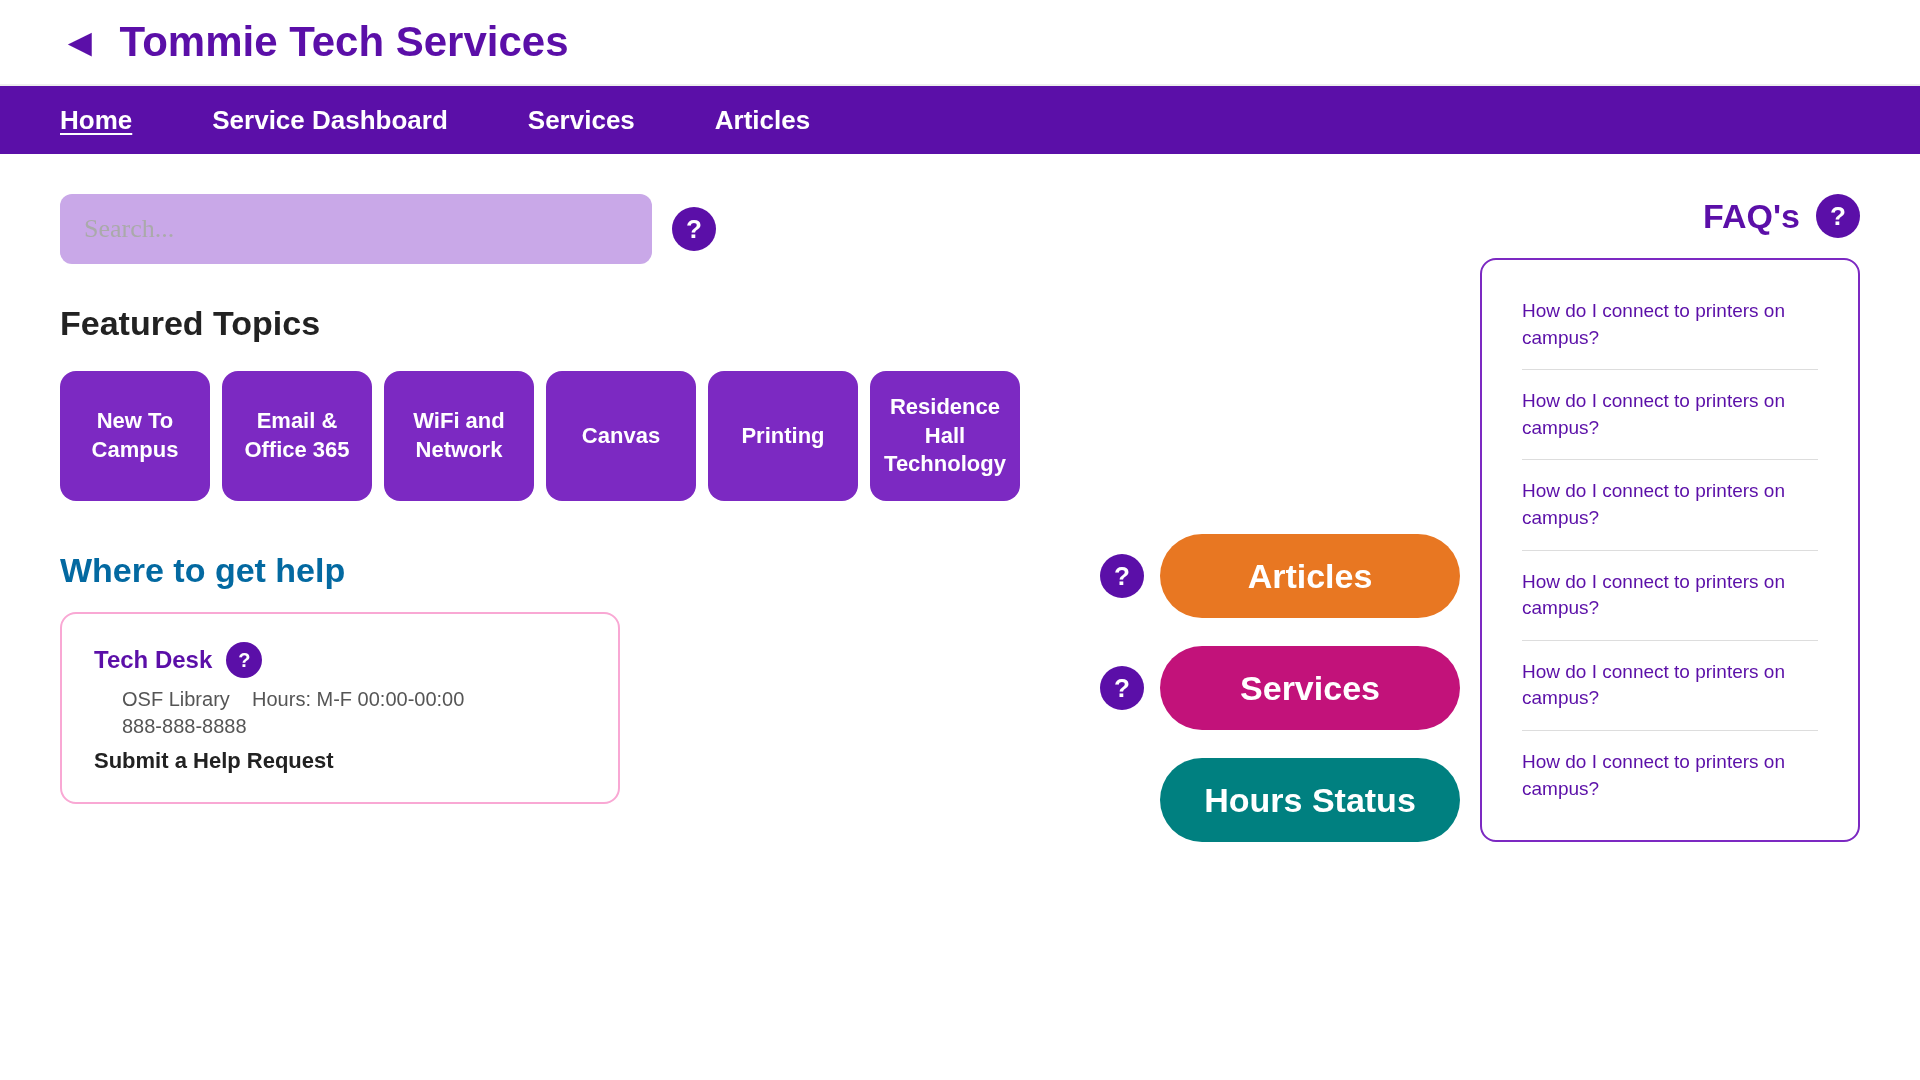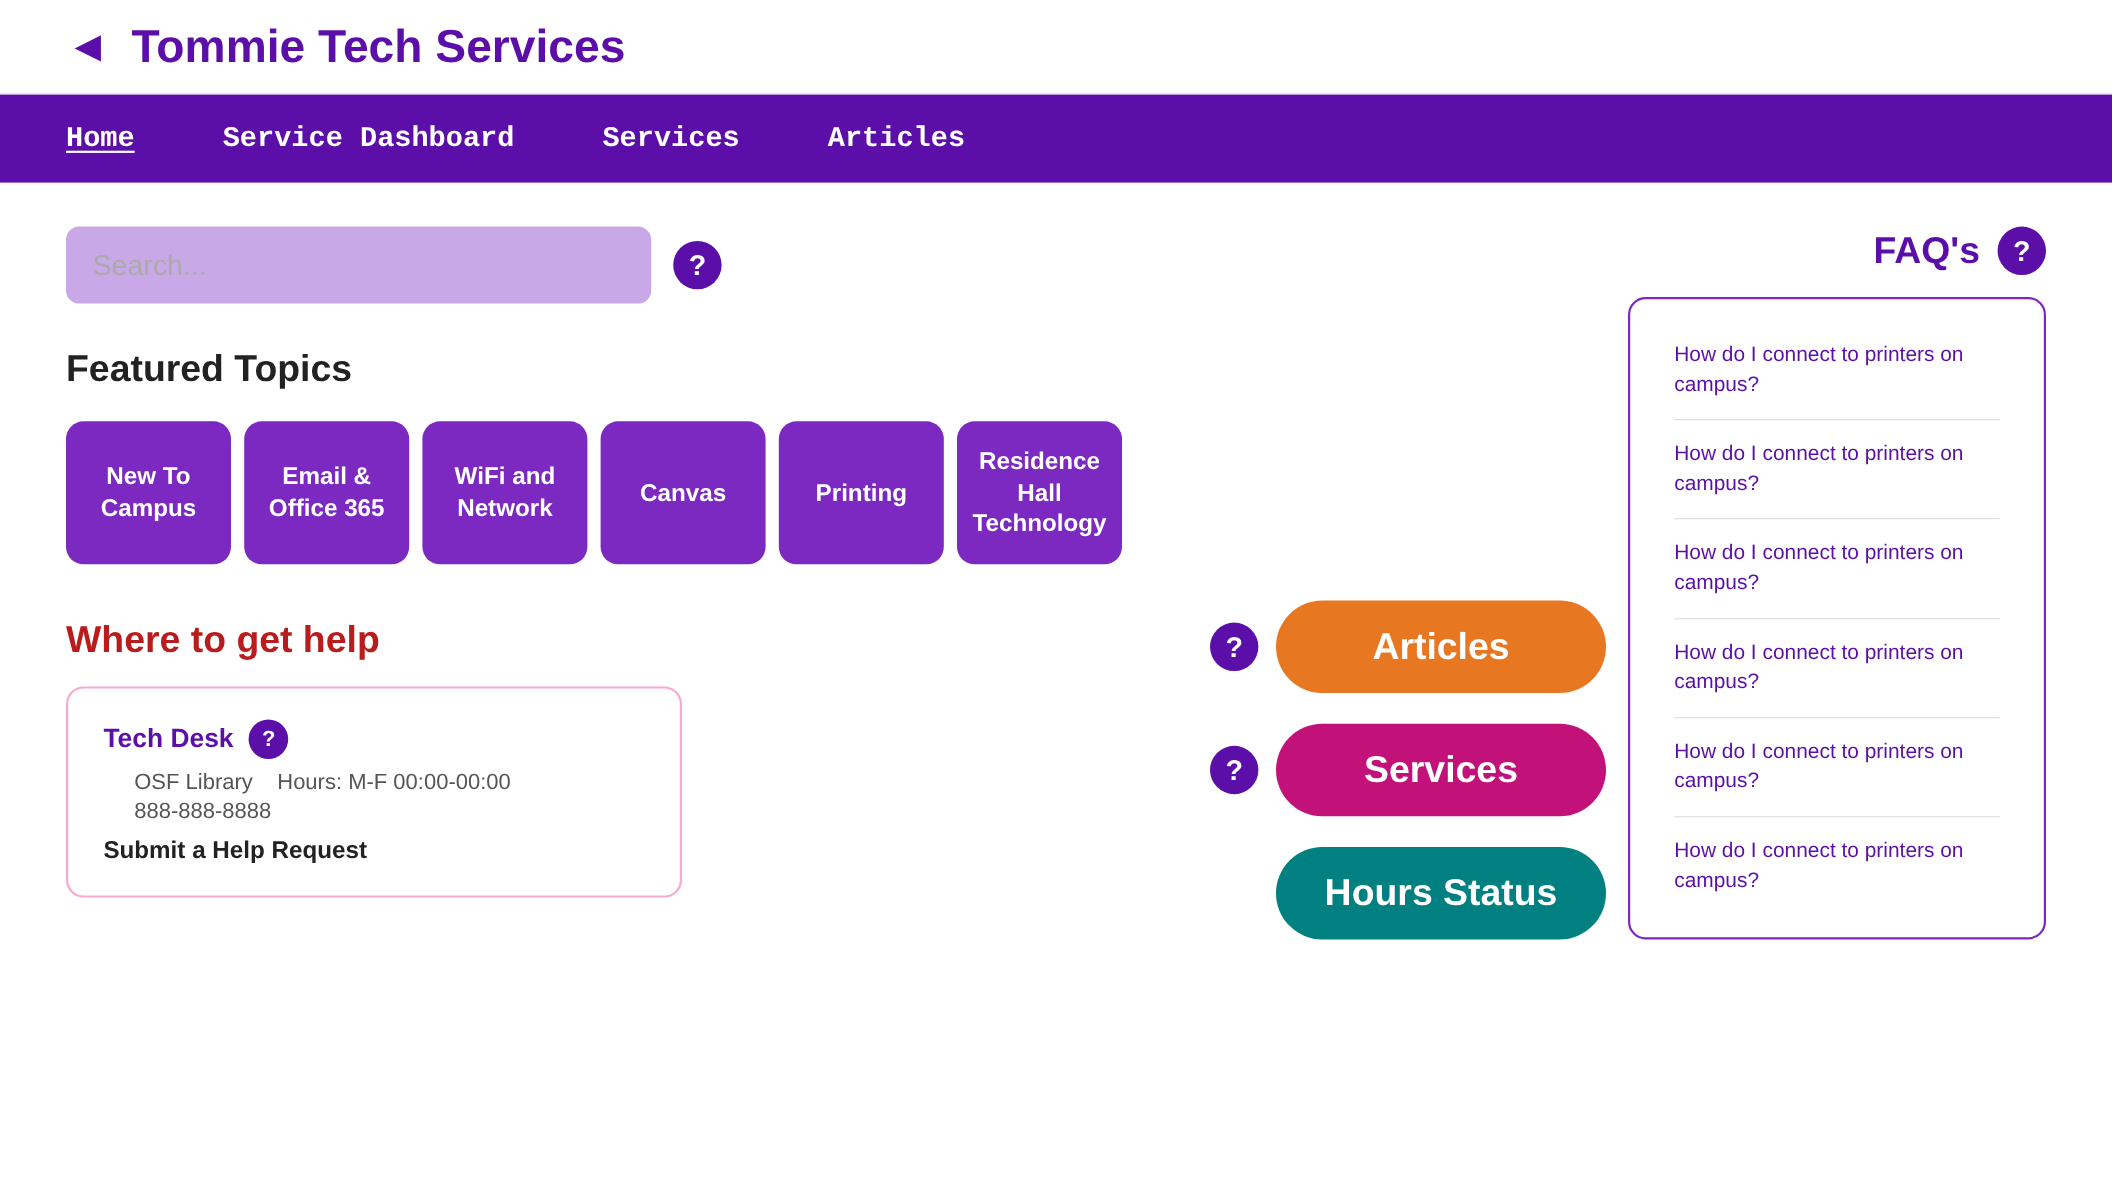--- a/index.html
+++ b/index.html
@@ -24,22 +24,21 @@
       font-size: 42px;
       font-weight: 900;
     }
 
     
     .nav-bar {
       background: #5b0fa8;
       display: flex;
       align-items: center;
       padding: 0 60px;
-      height: 80px;
-      font-family: Liberation Mono, monospace;
+      height: 68px;
     }
     .nav-item {
       color: #fff;
       font-size: 26px;
       font-weight: 600;
       margin-right: 80px;
       cursor: pointer;
       padding: 10px 0;
       text-decoration: none;
     }
@@ -59,29 +58,30 @@
     }
 
     
     .search-row {
       display: flex;
       align-items: center;
       gap: 20px;
       margin-bottom: 40px;
     }
     .search-input {
-      width: 532px;
+      width: 592px;
       height: 70px;
       background: #c9a8e8;
       border: none;
       border-radius: 12px;
       padding: 0 24px;
       font-size: 26px;
       color: #888;
       outline: none;
+      font-family: Liberation Serif, serif;
     }
     .search-input::placeholder { color: #aaa; }
     .help-icon {
       width: 44px;
       height: 44px;
       background: #5b0fa8;
       border-radius: 50%;
       display: flex;
       align-items: center;
       justify-content: center;
@@ -119,21 +119,21 @@
       font-weight: 700;
       cursor: pointer;
       padding: 12px;
       line-height: 1.3;
     }
 
     
     .help-section-title {
       font-size: 34px;
       font-weight: 800;
-      color: #b91c1c;
+      color: #0369a1;
       margin-bottom: 22px;
     }
     .help-box {
       border: 2px solid #f9a8d4;
       border-radius: 16px;
       padding: 28px 32px;
       max-width: 560px;
     }
     .tech-desk-row {
       display: flex;

